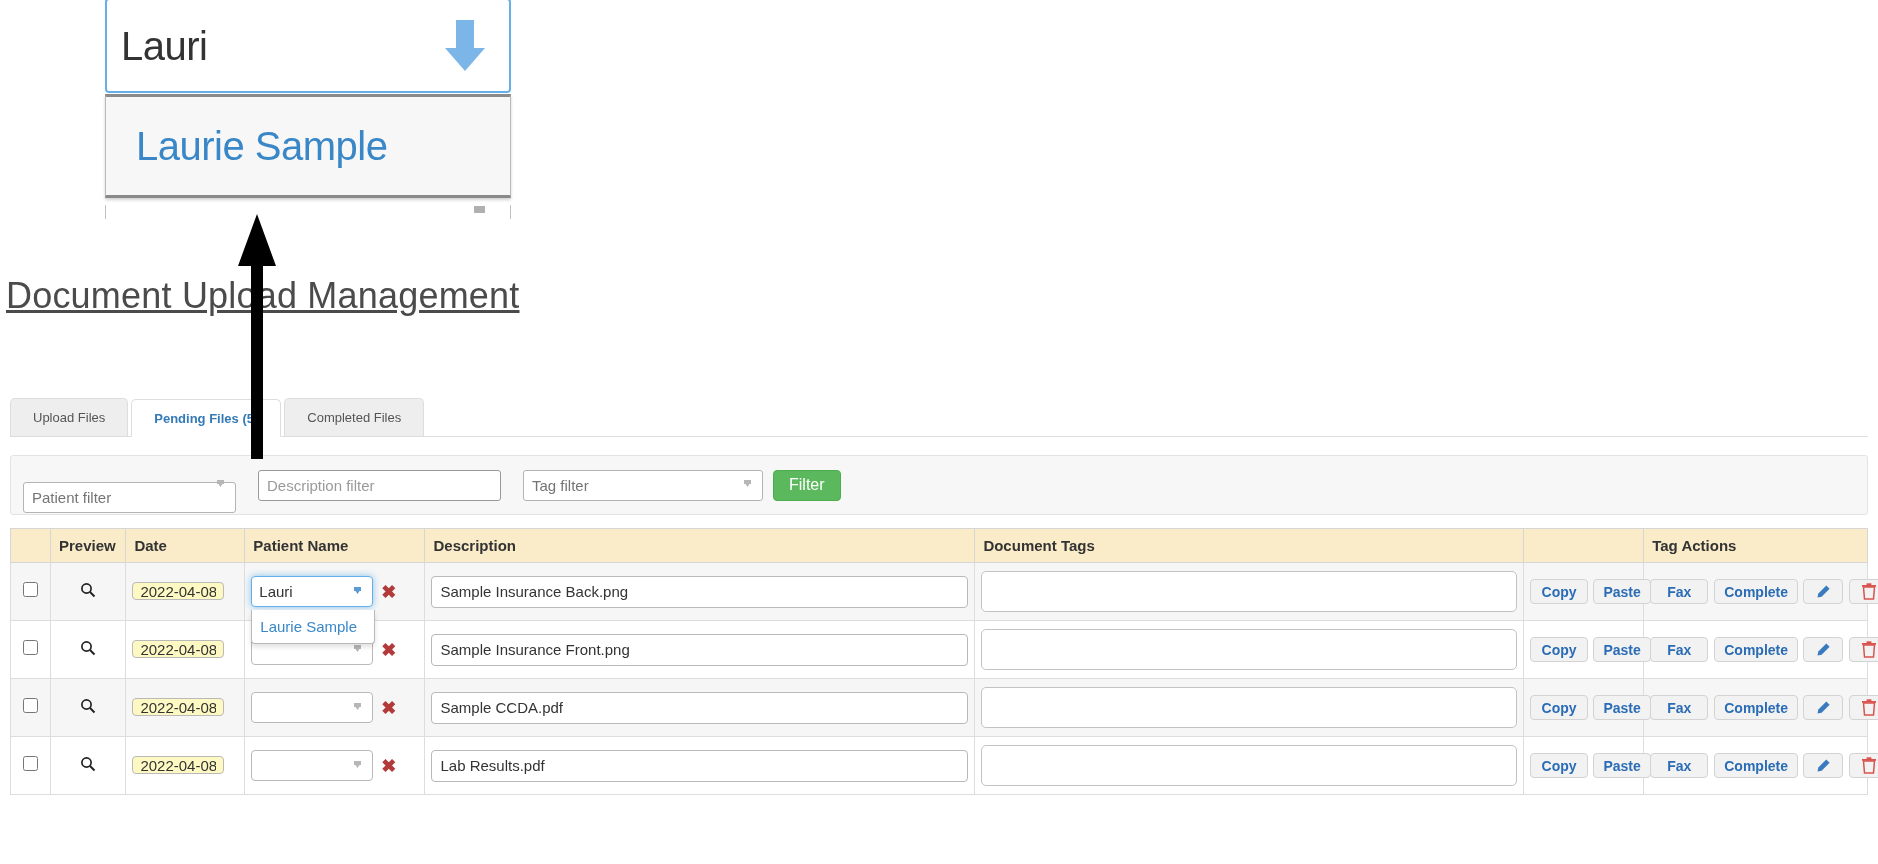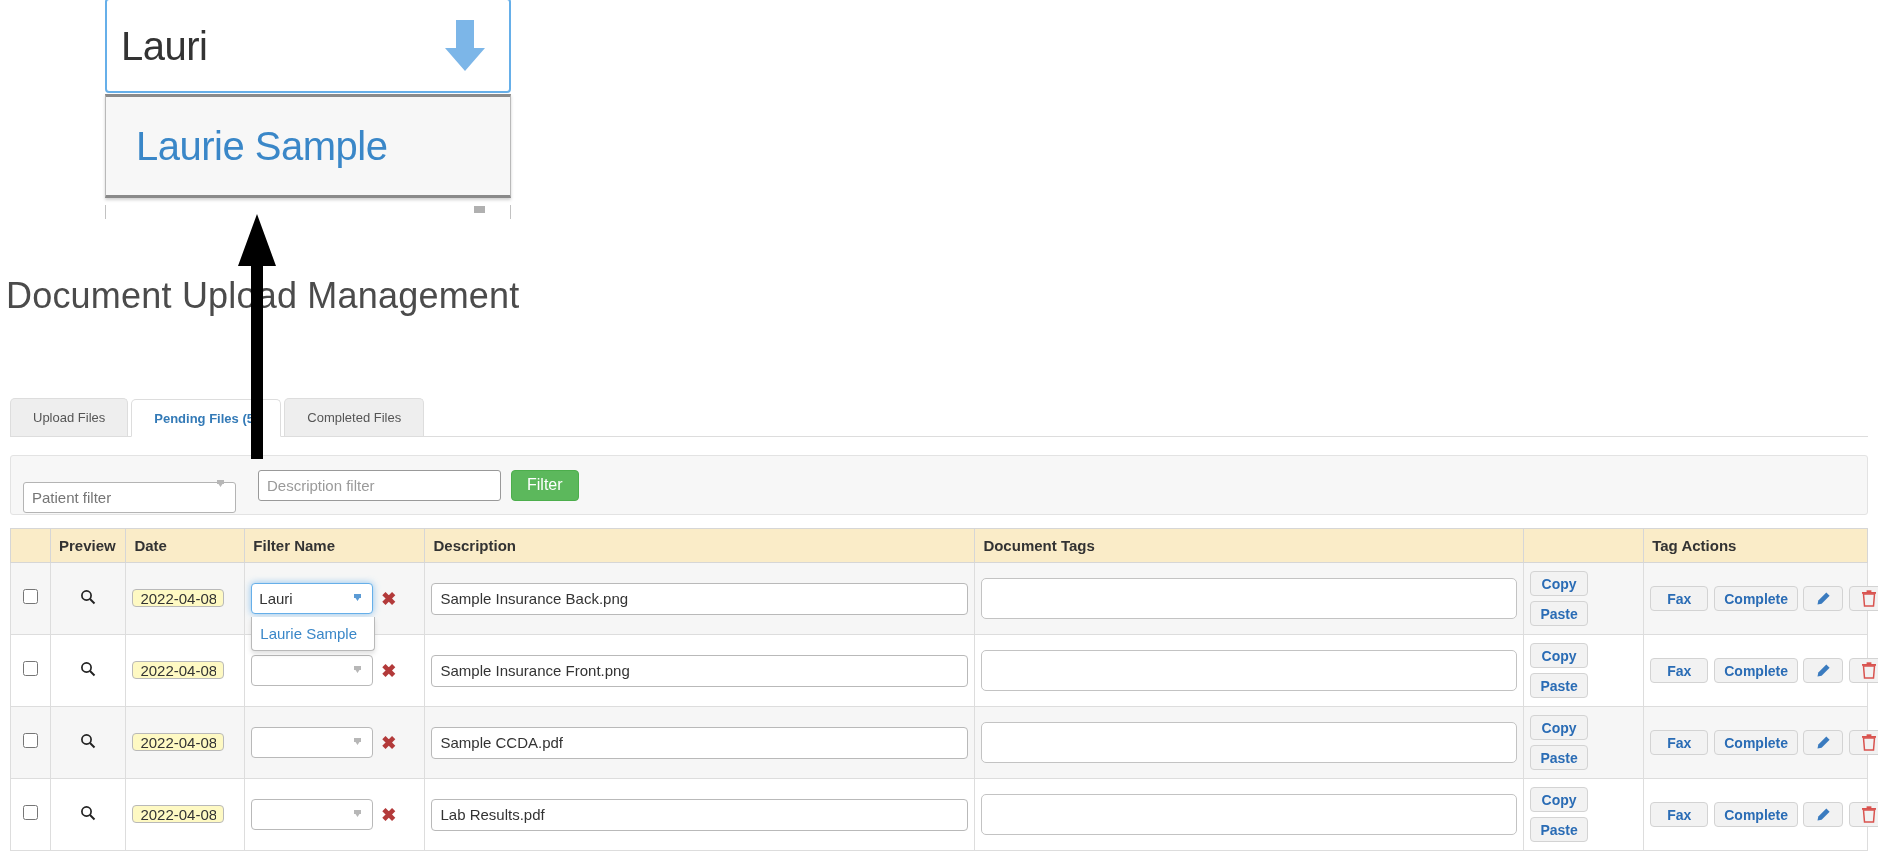--- a/index.html
+++ b/index.html
@@ -85,20 +85,21 @@
   
   .content { position: absolute; left: 0; top: 0; width: 1878px; }
 
   .page-title {
     position: absolute;
     left: 6px; top: 275px;
     font-size: 36px;
     font-weight: 400;
     color: #4b4b4b;
     letter-spacing: 0.2px;
+    text-decoration: underline;
   }
 
   
   .tabs {
     position: absolute;
     left: 10px; top: 399px;
     width: 1858px;
     height: 38px;
     border-bottom: 1px solid #dddddd;
     display: flex;
@@ -306,21 +307,21 @@
   .tags-input {
     width: 100%;
     height: 41px;
     border: 1px solid #c3c3c3;
     border-radius: 5px;
     background: #ffffff;
     font-size: 15px;
     padding: 0 8px;
     font-family: "Liberation Sans", sans-serif;
   }
-  .stack { display: flex; flex-direction: column; gap: 5px; align-items: flex-start; }
+  .stack { display: flex; flex-direction: row; gap: 5px; align-items: flex-start; }
   .sbtn {
     min-width: 58px;
     height: 25px;
     padding: 0 9px;
     background: #f2f2f2;
     border: 1px solid #d3d3d3;
     border-radius: 4px;
     color: #2a6cb5;
     font-size: 14px;
     font-weight: bold;
@@ -366,20 +367,28 @@
         <input class="sel filter-patient" type="text" readonly="" placeholder="Patient filter" style="">
         <span class="caret">
           <svg width="13" height="13" viewBox="0 0 13 13">
               <path d="M3 3 h7 v4 h-1.5 l-2 3 -2 -3 H3 z" fill="#b7b7b7"></path>
             </svg>
         </span>
       </span>
 
       <input class="txt filter-desc" type="text" placeholder="Description filter" style="">
 
+      <span class="sel-wrap filter-tag-wrap">
+        <input class="sel filter-tag" type="text" readonly="" placeholder="Tag filter" style="">
+        <span class="caret">
+          <svg width="13" height="13" viewBox="0 0 13 13">
+              <path d="M3 3 h7 v4 h-1.5 l-2 3 -2 -3 H3 z" fill="#b7b7b7"></path>
+            </svg>
+        </span>
+      </span>
 
       <button class="btn-filter">Filter</button>
 
     </div>
 
     <div class="tbl-wrap">
       <table class="grid">
         <colgroup>
           <col class="col-chk">
             <col class="col-prev">
@@ -388,21 +397,21 @@
           <col class="col-desc">
             <col class="col-tags">
             <col class="col-cp">
             <col class="col-act">
         </colgroup>
         <thead>
           <tr>
             <th></th>
             <th>Preview</th>
             <th>Date</th>
-            <th>Filter Name</th>
+            <th>Patient Name</th>
             <th>Description</th>
             <th>Document Tags</th>
             <th></th>
             <th>Tag Actions</th>
           </tr>
         </thead>
         <tbody>
             <tr class="odd">
               <td class="c-chk"><input type="checkbox" style=""></td>
               <td class="c-prev"><span class="mag"><svg width="16" height="16" viewBox="0 0 16 16">

